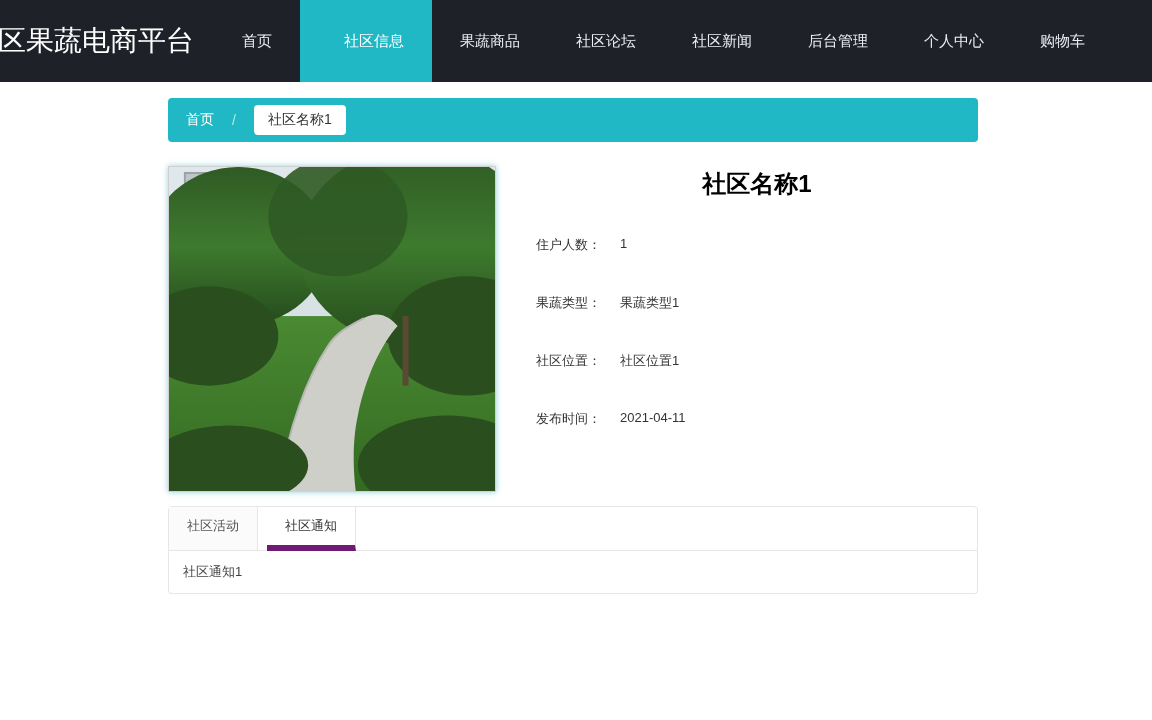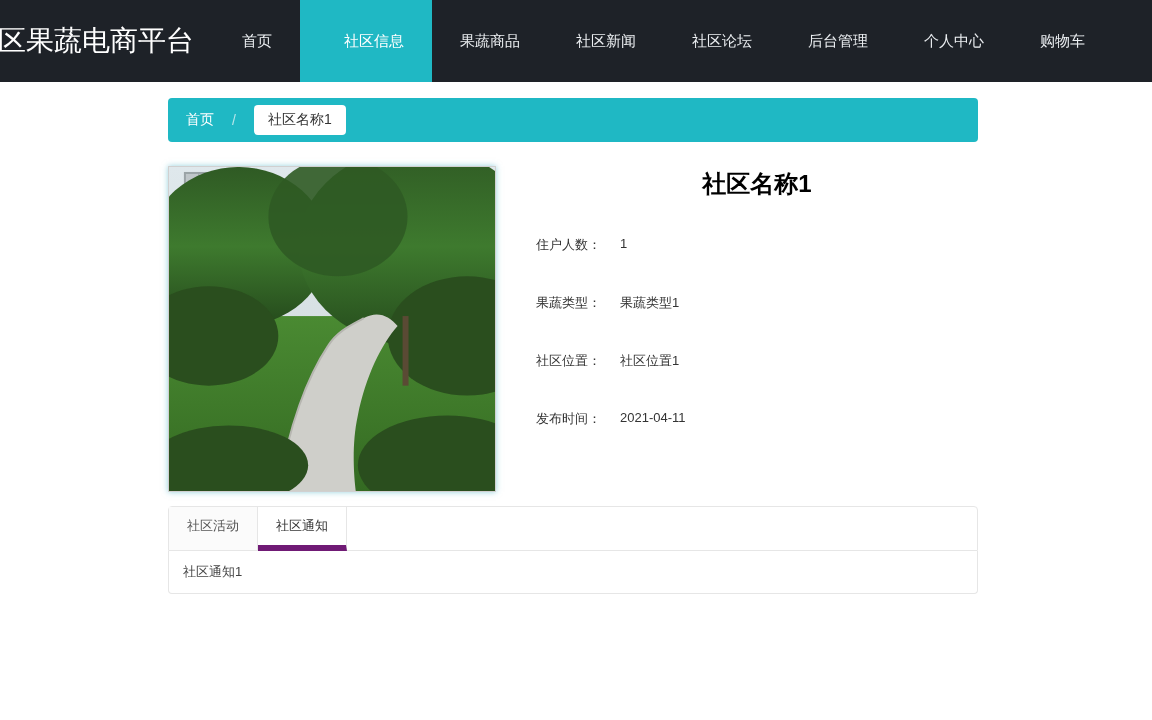--- a/index.html
+++ b/index.html
@@ -123,20 +123,21 @@
     .info-value {
       color: #333;
     }
     .tabs-bar {
       margin-top: 14px;
       display: flex;
       border: 1px solid #e6e6e6;
       border-radius: 4px 4px 0 0;
       background: #ffffff;
       font-size: 13px;
+      gap: 9px;
     }
     .tab {
       padding: 10px 18px;
       cursor: pointer;
       color: #555;
       border-right: 1px solid #e6e6e6;
       background: #fbfbfb;
     }
     .tab.active {
       background: #ffffff;
@@ -156,22 +157,22 @@
   </style>
 </head>
 <body>
 
 <div class="navbar">
   <div class="brand">社区果蔬电商平台</div>
   <div class="nav-items" id="nav-items">
       <div class="nav-item">首页</div>
       <div class="nav-item active">社区信息</div>
       <div class="nav-item">果蔬商品</div>
+      <div class="nav-item">社区论坛</div>
       <div class="nav-item">社区新闻</div>
-      <div class="nav-item">社区论坛</div>
       <div class="nav-item">后台管理</div>
       <div class="nav-item">个人中心</div>
       <div class="nav-item">购物车</div>
     </div>
 </div>
 
 <div class="container">
 
   <div class="breadcrumb-bar">
     <span class="breadcrumb-link">首页</span>

